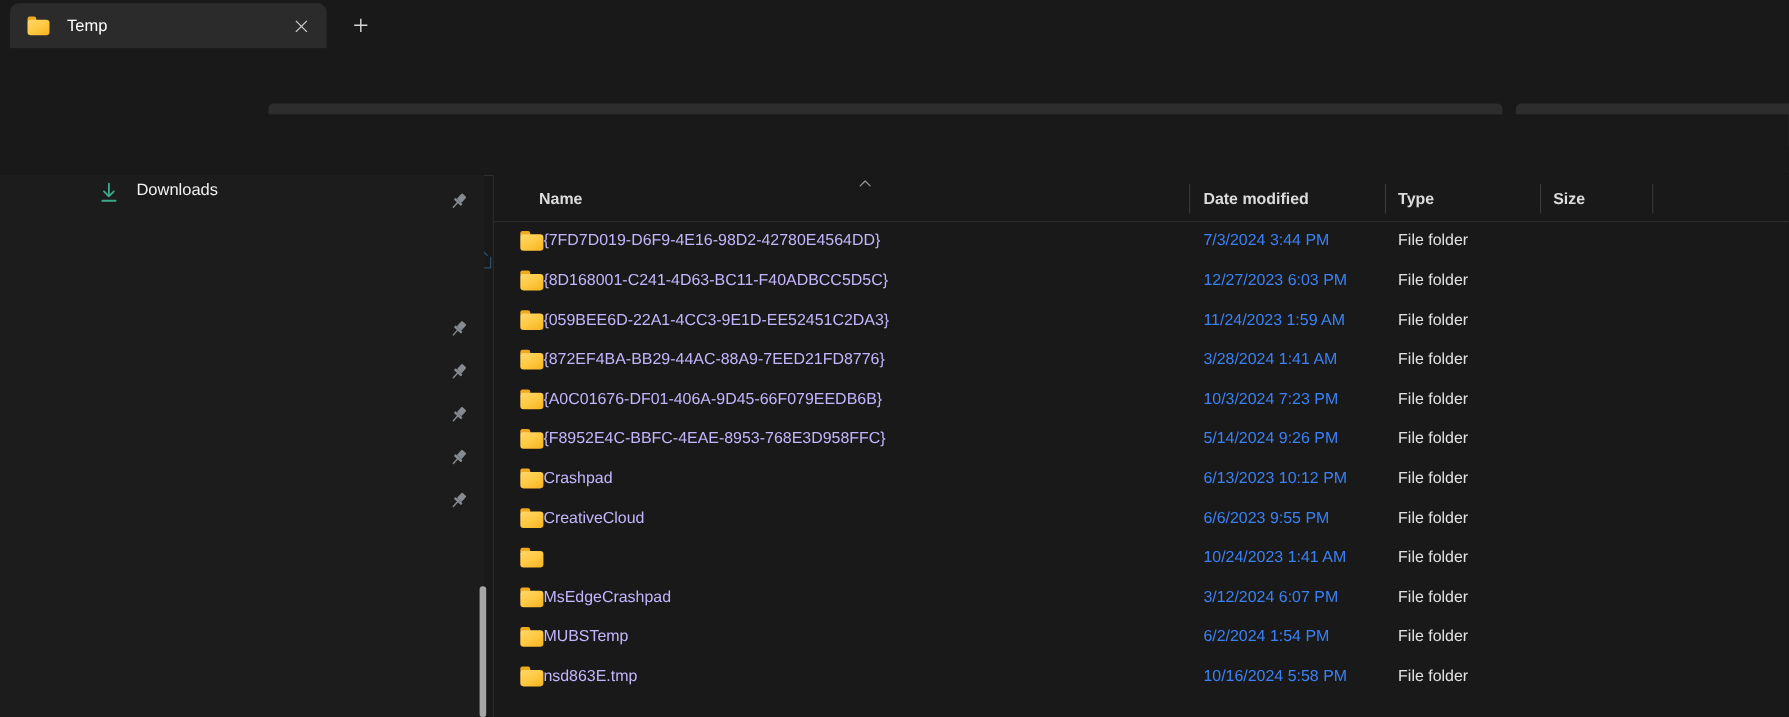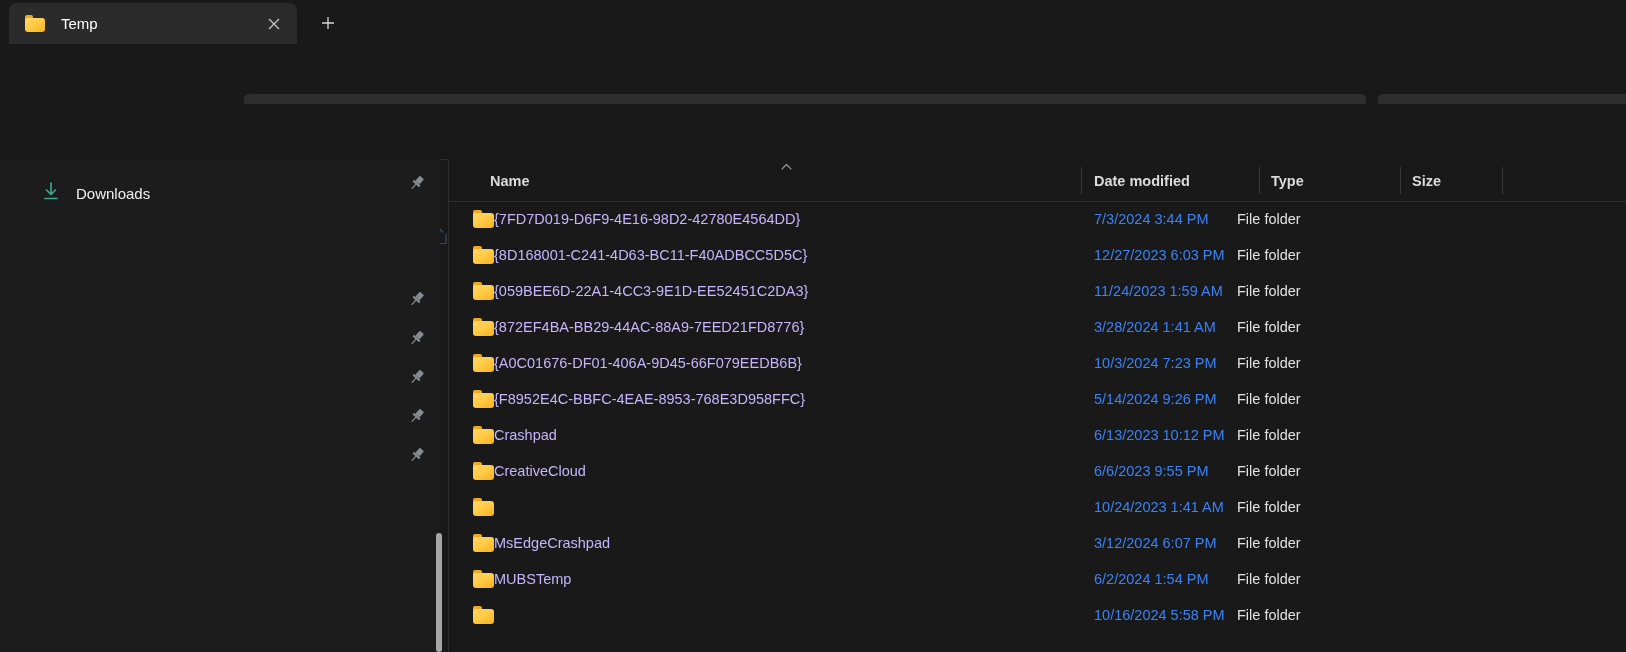--- a/index.html
+++ b/index.html
@@ -126,21 +126,21 @@
   .content { position:absolute; left:0; top:159px; width:1626px; height:493px; }
   .hrule   { position:absolute; left:0; top:159px; width:1626px; height:1px; background:#2e2e2e; }
 
   
   .sidebar {
     position:absolute; left:0; top:0; width:440px; height:493px;
     background:#1c1c1c;
   }
   .nav-item {
     position:absolute; left:0; width:440px; height:38px;
-    display:flex; align-items:flex-end;
+    display:flex; align-items:flex-start;padding-left:48px;
   }
   .nav-item .ico { margin-left:40px; width:22px; height:22px; flex:0 0 auto; position:relative; }
   .nav-item .txt { margin-left:14px; font-size:15px; color:#f0f0f0; white-space:nowrap; }
   .pin {
     position:absolute; right:14px; top:50%; transform:translateY(-50%);
     width:18px; height:18px; opacity:.72;
   }
   .pin svg { display:block; }
   .pin-only { position:absolute; right:14px; width:18px; height:18px; opacity:.72; }
 
@@ -169,21 +169,21 @@
   .row {
     position:absolute; left:0; width:1177px; height:36px;
     display:flex; align-items:center;
   }
   .row .ficon { margin-left:24px; width:21px; height:18px; flex:0 0 auto; position:relative; }
   .row .fname {
     font-size:14.5px; color:#c4b5fd; white-space:nowrap;
     width:590px; overflow:hidden;
   }
   .row .fdate { position:absolute; left:645px; font-size:14.5px; color:#3b82f6; white-space:nowrap; }
-  .row .ftype { position:absolute; left:788px; font-size:14.5px; color:#e2e2e2; white-space:nowrap; }
+  .row .ftype { position:absolute; left:822px; font-size:14.5px; color:#e2e2e2; white-space:nowrap; }
   .row .fsize { position:absolute; left:963px; font-size:14.5px; color:#e2e2e2; white-space:nowrap; }
 </style>
 </head>
 <body>
 
 <div class="titlebar">
   <div class="tab">
     <span class="tab-folder-icon folder">
       <span class="tabtop"></span>
         <span class="body"></span>
@@ -560,19 +560,20 @@
       <span class="fname">MUBSTemp</span>
       <span class="fdate">6/2/2024 1:54 PM</span>
       <span class="ftype">File folder</span>
       <span class="fsize"></span>
     </div>
     <div class="row" style="top:438px">
       <span class="ficon folder">
           <span class="tabtop"></span>
           <span class="body"></span>
         </span>
+      <span class="fname">nsd863E.tmp</span>
       <span class="fdate">10/16/2024 5:58 PM</span>
       <span class="ftype">File folder</span>
       <span class="fsize"></span>
     </div>
 
   </div>
 </div>
 
 </body></html>

